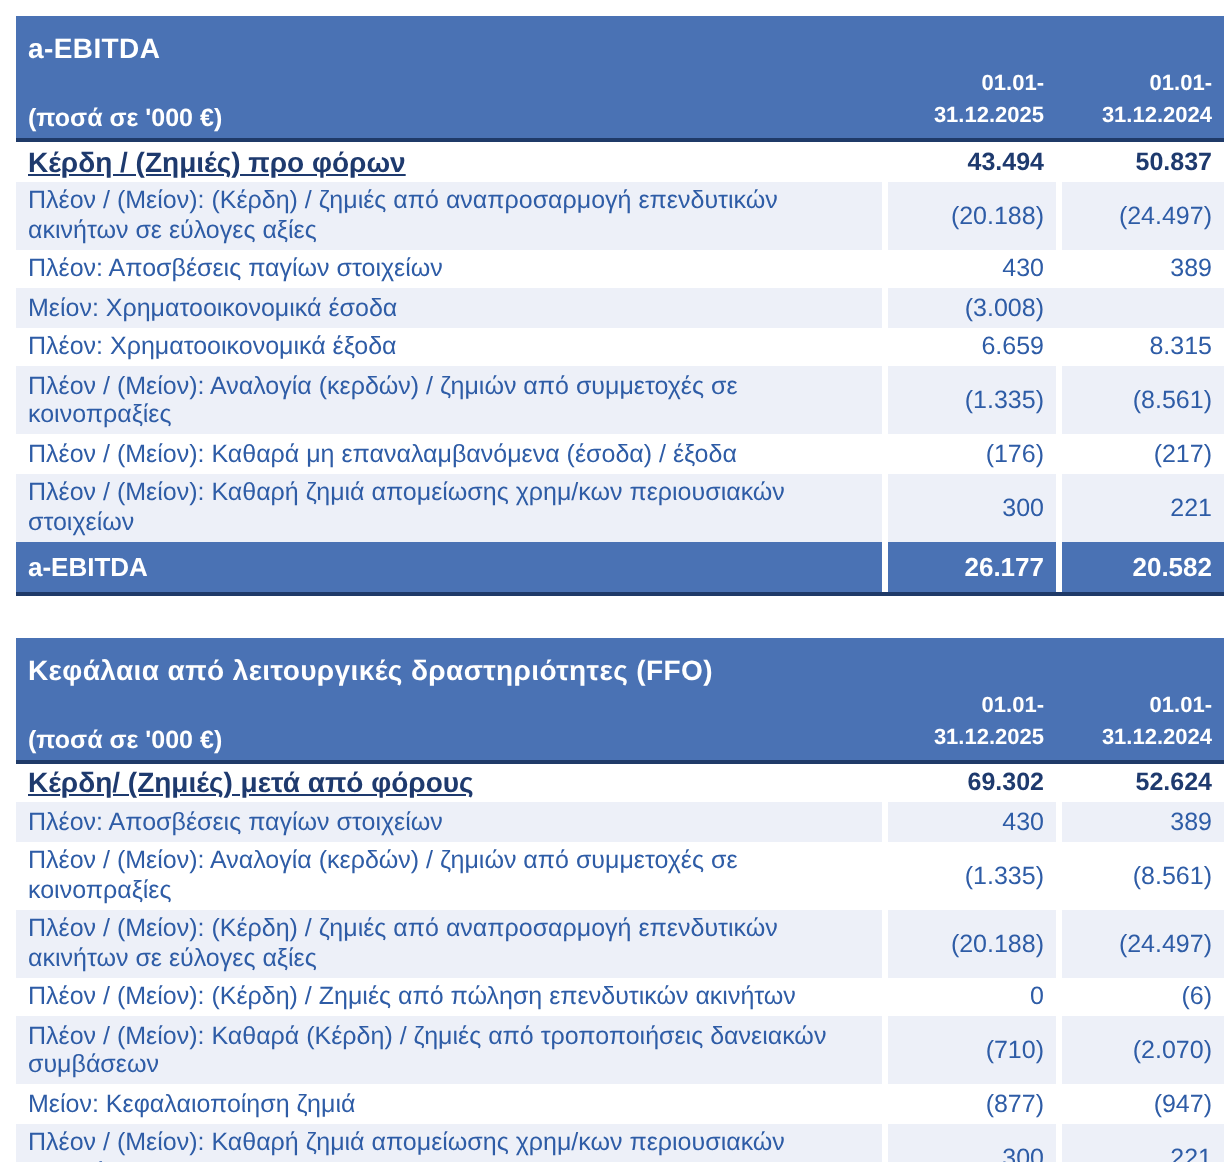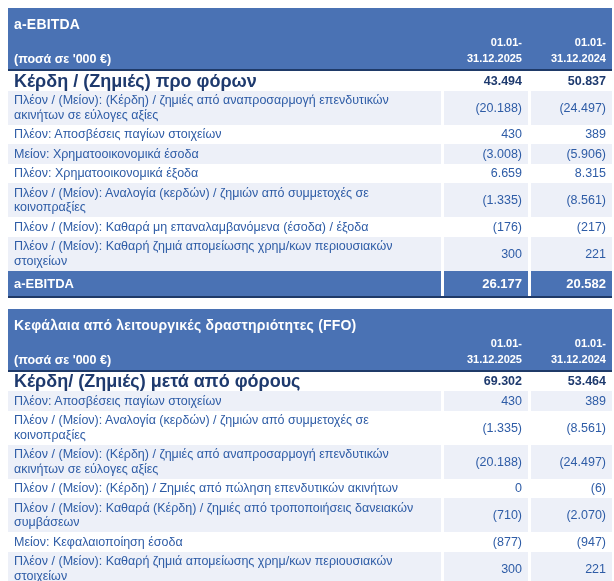--- a/index.html
+++ b/index.html
@@ -9,21 +9,21 @@
     --text:#2e5ca6;
     --text-em:#1e3a6e;
   }
   html,body{margin:0;padding:0;background:#ffffff;}
   body{
     width:614px;min-height:581px;
     font-family:"Liberation Sans", sans-serif;
     -webkit-font-smoothing:antialiased;
   }
   .page{padding:8px 2px 0 8px;}
-  .fin-table{margin-bottom:11px;}
+  .fin-table{margin-bottom:21px;}
 
   
   .thead{
     background:var(--accent);
     color:#fff;
     border-bottom:2px solid var(--rule);
   }
   .t-title{
     font-weight:bold;font-size:14px;letter-spacing:.2px;
     padding:8px 6px 2px 6px;
@@ -47,21 +47,21 @@
   .tbody .trow:nth-child(even){background:var(--stripe);}
   .c-label{padding:2.5px 4px 2.5px 6px;line-height:14.5px;}
   .c-num{
     text-align:center;
     border-left:3px solid #ffffff;
     align-self:stretch;
     display:flex;align-items:center;justify-content:flex-end;
     padding-right:6px;
   }
   .trow.em{font-weight:bold;color:var(--text-em);}
-  .trow.em .c-label{font-size:18px;}
+  .trow.em .c-label{font-size:14px;text-decoration:underline;}
 
   
   .tfoot{
     background:var(--accent);color:#fff;font-weight:bold;font-size:13px;
     border-bottom:2px solid var(--rule);
   }
   .f-label{padding:5px 0 5px 6px;display:flex;align-items:center;}
   .f-num{
     text-align:left;border-left:3px solid #ffffff;
     display:flex;align-items:center;justify-content:flex-end;
@@ -99,21 +99,20 @@
 
   <div class="trow grid">
     <div class="c-label">Πλέον: Αποσβέσεις παγίων στοιχείων</div>
     <div class="c-num">430</div>
     <div class="c-num">389</div>
   </div>
 
   <div class="trow grid">
     <div class="c-label">Μείον: Χρηματοοικονομικά έσοδα</div>
     <div class="c-num">(3.008)</div>
-    <div class="c-num">(5.906)</div>
   </div>
 
   <div class="trow grid">
     <div class="c-label">Πλέον: Χρηματοοικονομικά έξοδα</div>
     <div class="c-num">6.659</div>
     <div class="c-num">8.315</div>
   </div>
 
   <div class="trow grid">
     <div class="c-label">Πλέον / (Μείον): Αναλογία (κερδών) / ζημιών από συμμετοχές σε κοινοπραξίες</div>
@@ -148,21 +147,21 @@
         <div class="colh">01.01-
 31.12.2025</div>
         <div class="colh">01.01-
 31.12.2024</div>
       </div>
     </header>
     <div class="tbody">
   <div class="trow grid em">
     <div class="c-label">Κέρδη/ (Ζημιές) μετά από φόρους</div>
     <div class="c-num">69.302</div>
-    <div class="c-num">53.464</div>
+    <div class="c-num">52.624</div>
   </div>
 
   <div class="trow grid">
     <div class="c-label">Πλέον: Αποσβέσεις παγίων στοιχείων</div>
     <div class="c-num">430</div>
     <div class="c-num">389</div>
   </div>
 
   <div class="trow grid">
     <div class="c-label">Πλέον / (Μείον): Αναλογία (κερδών) / ζημιών από συμμετοχές σε κοινοπραξίες</div>
@@ -182,21 +181,21 @@
     <div class="c-num">(6)</div>
   </div>
 
   <div class="trow grid">
     <div class="c-label">Πλέον / (Μείον): Καθαρά (Κέρδη) / ζημιές από τροποποιήσεις δανειακών συμβάσεων</div>
     <div class="c-num">(710)</div>
     <div class="c-num">(2.070)</div>
   </div>
 
   <div class="trow grid">
-    <div class="c-label">Μείον: Κεφαλαιοποίηση έσοδα</div>
+    <div class="c-label">Μείον: Κεφαλαιοποίηση ζημιά</div>
     <div class="c-num">(877)</div>
     <div class="c-num">(947)</div>
   </div>
 
   <div class="trow grid">
     <div class="c-label">Πλέον / (Μείον): Καθαρή ζημιά απομείωσης χρημ/κων περιουσιακών στοιχείων</div>
     <div class="c-num">300</div>
     <div class="c-num">221</div>
   </div>
 

